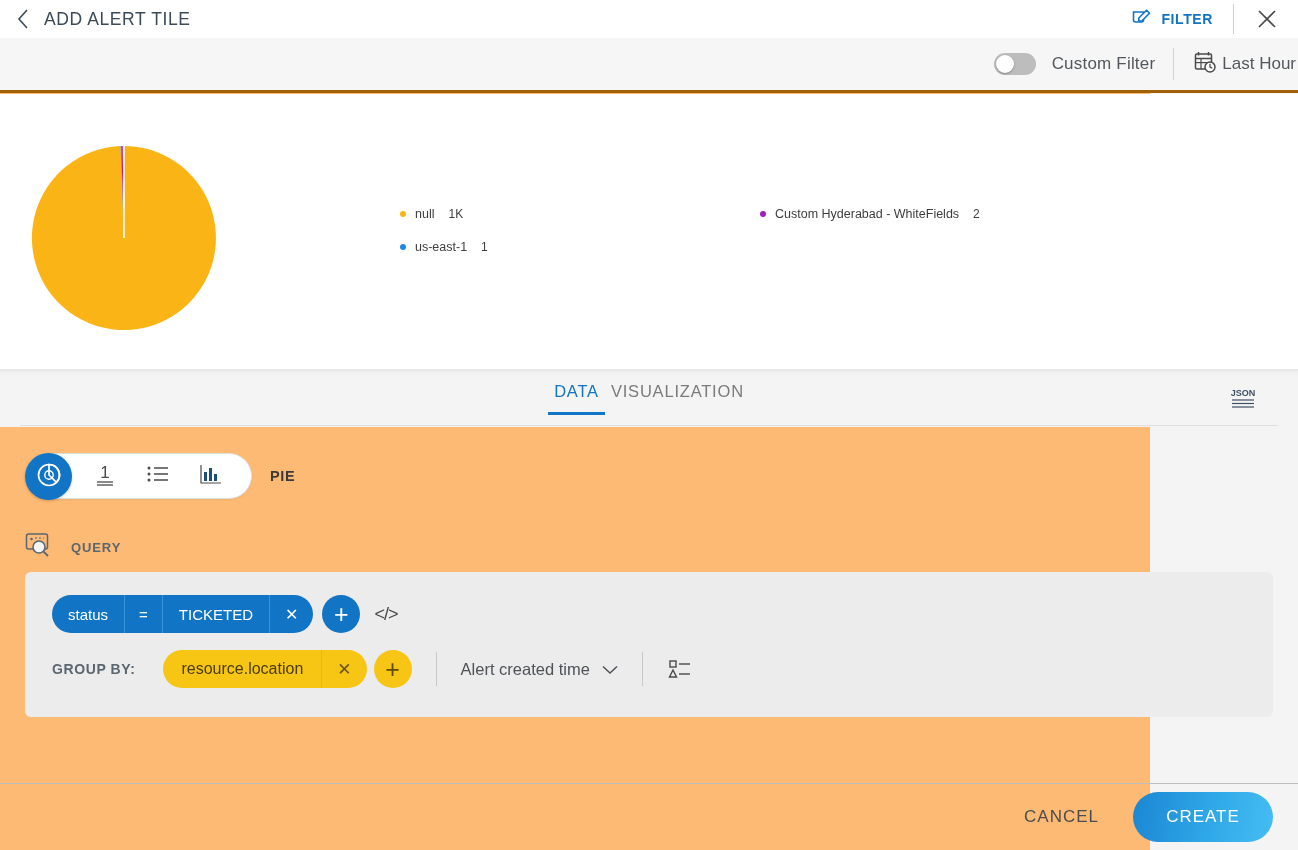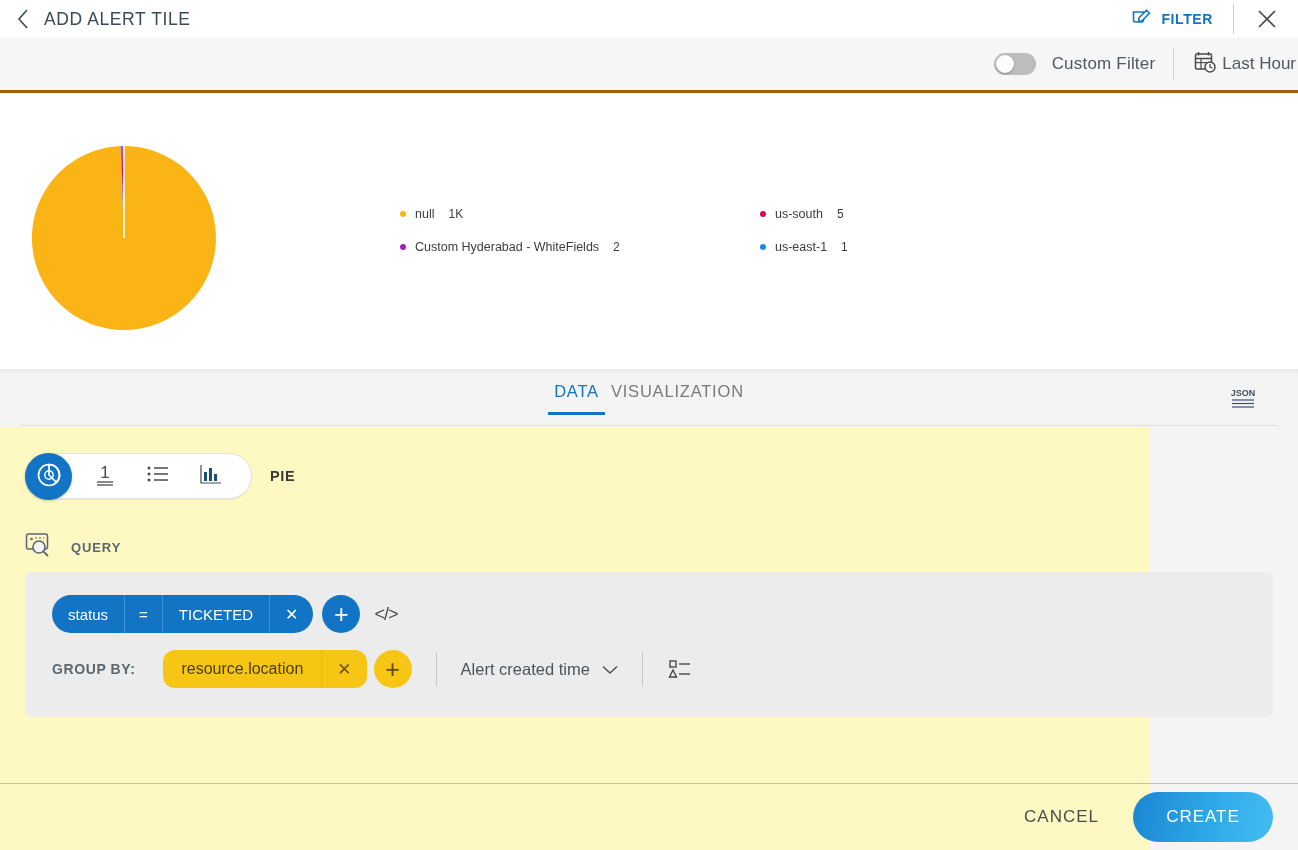--- a/index.html
+++ b/index.html
@@ -2,21 +2,21 @@
 <html><head>
 <meta charset="utf-8">
 <style>
   * { box-sizing: border-box; margin: 0; padding: 0; }
   html, body {
     width: 1298px; height: 850px;
     font-family: "Liberation Sans", sans-serif;
     background: #f4f4f4;
     overflow: hidden;
   }
-  .app { position: relative; width: 1150px; height: 850px; background: #fef9c3; }
+  .app { position: relative; width: 1150px; height: 850px; background: #fdba74; }
 
   
   .titlebar {
     position: absolute; left: 0; top: 0; width: 1298px; height: 38px;
     background: #ffffff;
     display: flex; align-items: center;
   }
   .back-chevron {
     margin-left: 14px; width: 18px; height: 24px;
     display: flex; align-items: center; justify-content: center;
@@ -149,21 +149,21 @@
     font-size: 25px; font-weight: 300; cursor: pointer; line-height: 1;
   }
   .code-icon {
     margin-left: 14px; font-size: 18px; color: #4a4a4a; cursor: pointer; letter-spacing: -1px;
   }
   .group-row { position: absolute; left: 27px; top: 78px; display: flex; align-items: center; }
   .group-label {
     font-size: 14px; font-weight: bold; color: #5c6670; letter-spacing: .6px; margin-right: 28px;
   }
   .chip-yellow {
-    height: 38px; display: flex; align-items: center; border-radius: 12px; overflow: hidden;
+    height: 38px; display: flex; align-items: center; border-radius: 19px; overflow: hidden;
     background: #f7c615;
   }
   .chip-yellow .seg {
     height: 38px; display: flex; align-items: center; padding: 0 18px; font-size: 16px;
     color: #4a3c0a; cursor: pointer; white-space: nowrap;
   }
   .chip-yellow .seg.x {
     border-left: 1px solid #e8b70e; padding: 0 15px; font-size: 17px; color: #6b5708;
   }
   .round-add-y {
@@ -265,25 +265,20 @@
         <path d="M94 94 L92.6 2.0 A92 92 0 0 1 93.2 2.0 Z" fill="#a020c0"></path>
         <line x1="94" y1="94" x2="94" y2="2" stroke="#ffffff" stroke-width="1.6"></line>
       </svg>
     </div>
 
     <div class="legend">
       <div class="legend-item">
         <span class="legend-dot" style="background:#fbb415"></span>
         <span class="legend-label">null</span>
         <span class="legend-value">1K</span>
-      </div>
-      <div class="legend-item">
-        <span class="legend-dot" style="background:#e0005a"></span>
-        <span class="legend-label">us-south</span>
-        <span class="legend-value">5</span>
       </div>
       <div class="legend-item">
         <span class="legend-dot" style="background:#a020c0"></span>
         <span class="legend-label">Custom Hyderabad - WhiteFields</span>
         <span class="legend-value">2</span>
       </div>
       <div class="legend-item">
         <span class="legend-dot" style="background:#1d8ae8"></span>
         <span class="legend-label">us-east-1</span>
         <span class="legend-value">1</span>

